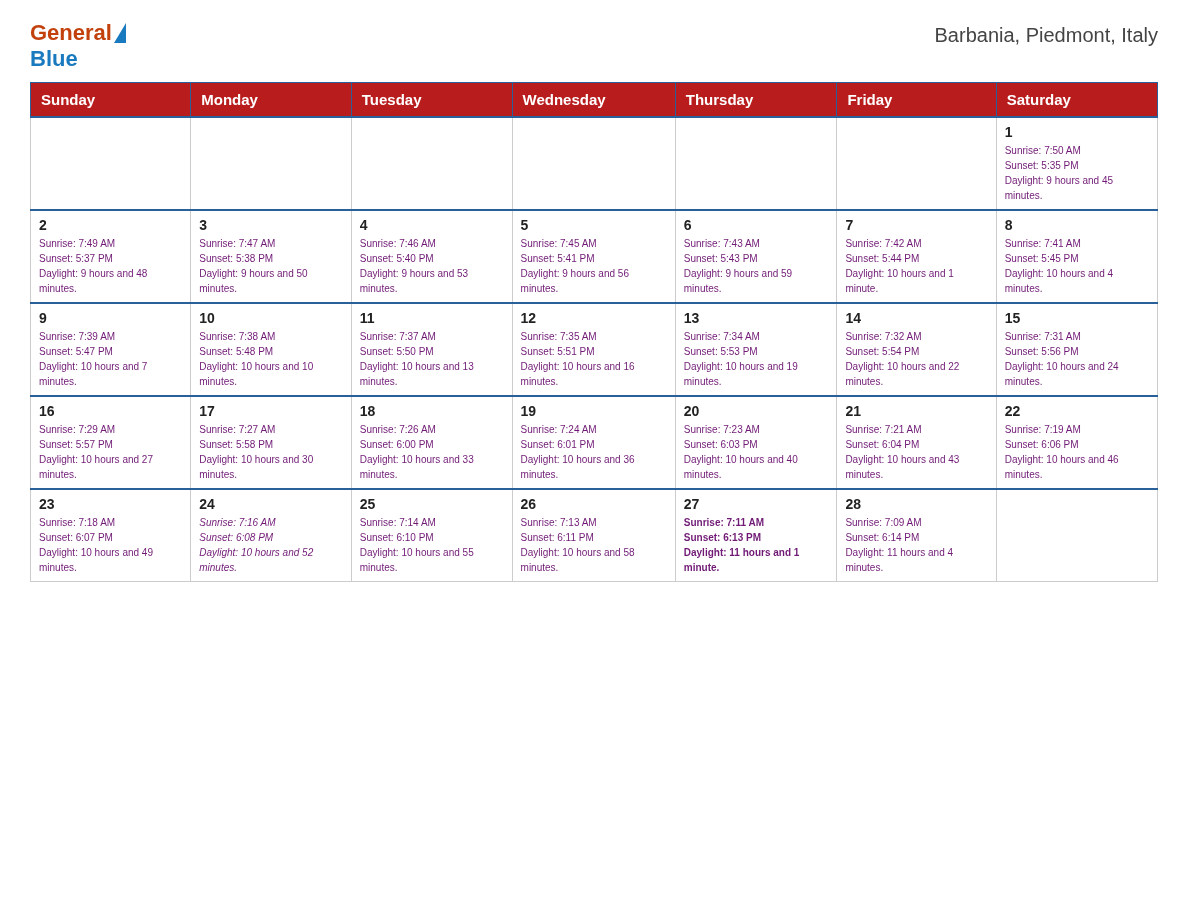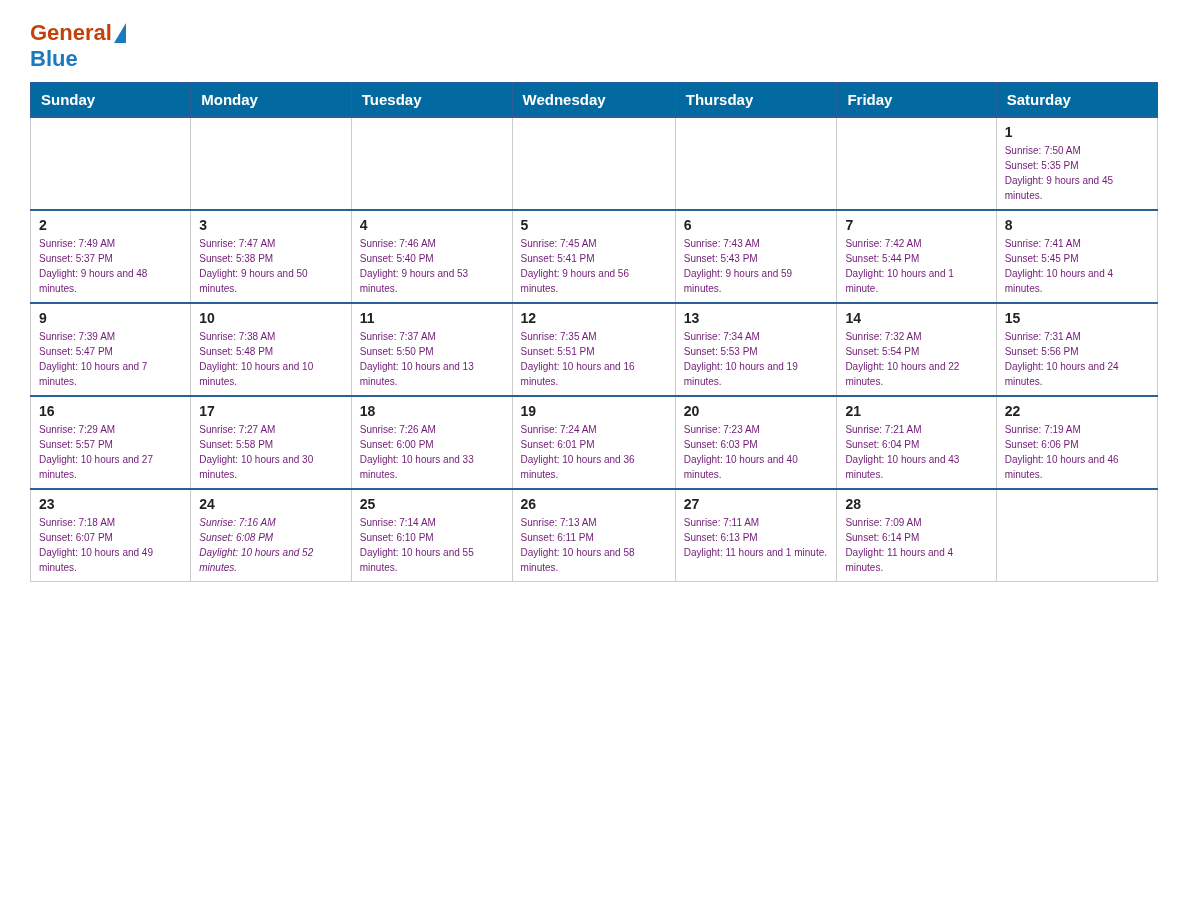--- a/index.html
+++ b/index.html
@@ -56,21 +56,21 @@
       font-size: 20px;
       color: #444;
       margin-top: 4px;
     }
     .calendar {
       width: 100%;
       border-collapse: collapse;
       margin-top: 6px;
     }
     .calendar th {
-      background: #0369a1;
+      background: #b91c1c;
       color: #fff;
       font-size: 15px;
       font-weight: 600;
       padding: 8px 10px;
       text-align: left;
       border: 1px solid #2a6099;
     }
     .calendar td {
       vertical-align: top;
       padding: 6px 8px;
@@ -110,20 +110,21 @@
   <div class="logo">
     <div class="logo-top">
       <span class="logo-general">General</span>
       <span class="logo-triangle"></span>
     </div>
     <div>
       <span class="logo-blue">Blue</span>
     </div>
   </div>
   <div class="title-block">
+    <div class="location">Barbania, Piedmont, Italy</div>
   </div>
 </div>
 
 <table class="calendar">
   <thead>
     <tr>
     <th>Sunday</th>
         <th>Monday</th>
         <th>Tuesday</th>
         <th>Wednesday</th>
@@ -299,21 +300,21 @@
 Daylight: 10 hours and 55 minutes.</div>
         </td>
         <td>
           <span class="day-number">26</span>
           <div class="day-info" style="white-space: pre-line;">Sunrise: 7:13 AM
 Sunset: 6:11 PM
 Daylight: 10 hours and 58 minutes.</div>
         </td>
         <td>
           <span class="day-number">27</span>
-          <div class="day-info" style="white-space: pre-line;">Sunrise: 7:11 AM
+          <div class="day-info" style="white-space: pre-line; font-weight: bold;">Sunrise: 7:11 AM
 Sunset: 6:13 PM
 Daylight: 11 hours and 1 minute.</div>
         </td>
         <td>
           <span class="day-number">28</span>
           <div class="day-info" style="white-space: pre-line;">Sunrise: 7:09 AM
 Sunset: 6:14 PM
 Daylight: 11 hours and 4 minutes.</div>
         </td>
         <td class="empty-cell"></td>

